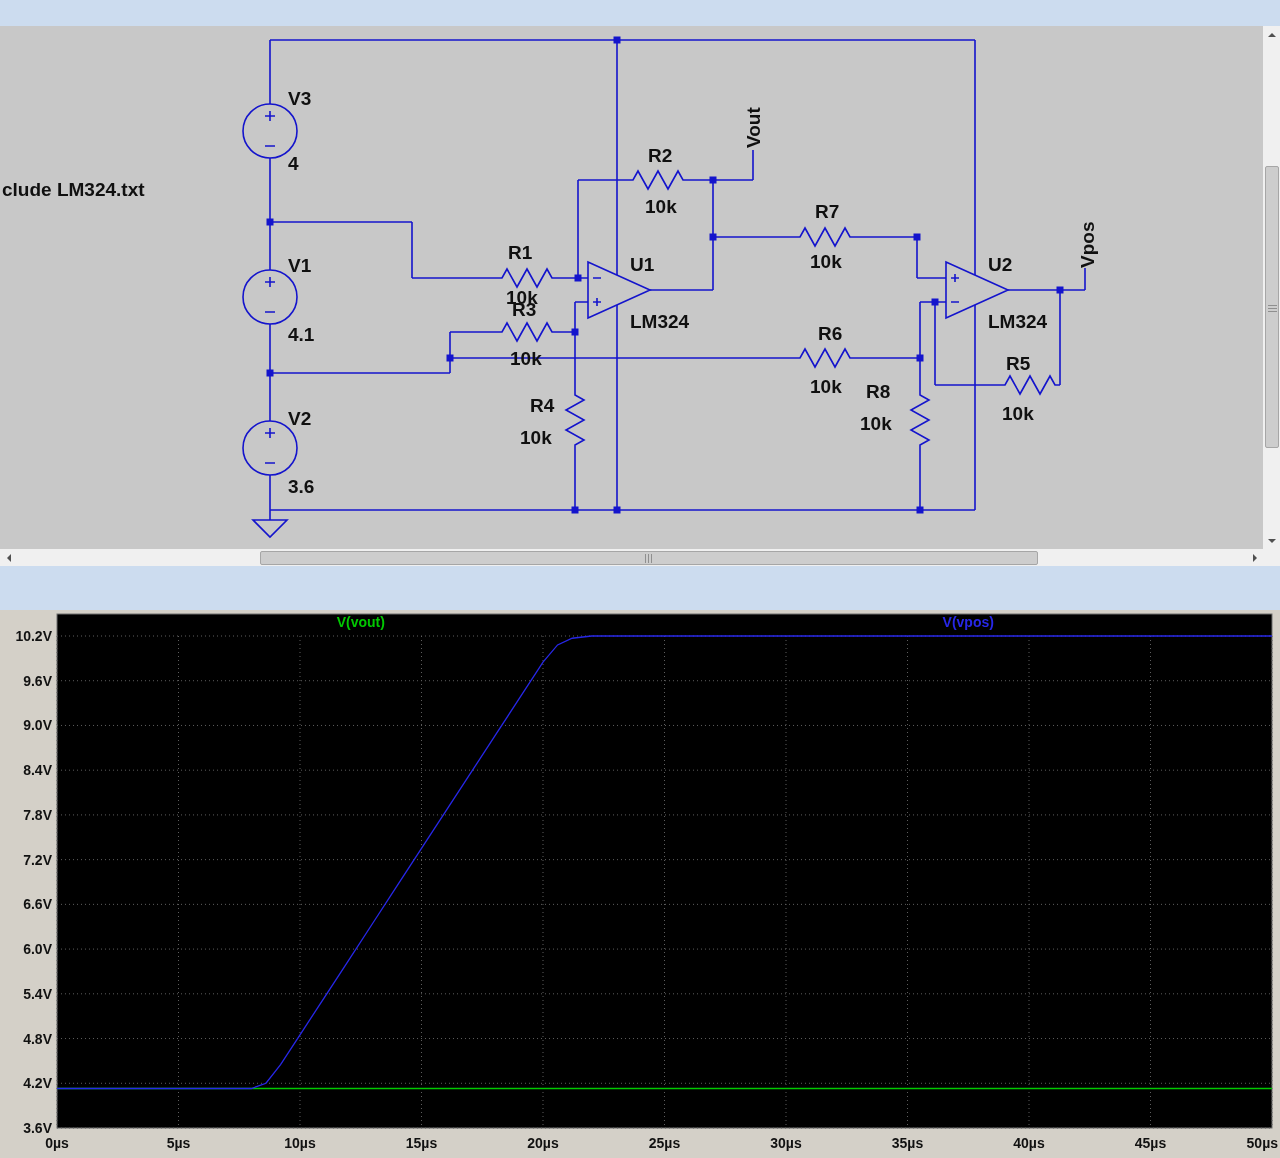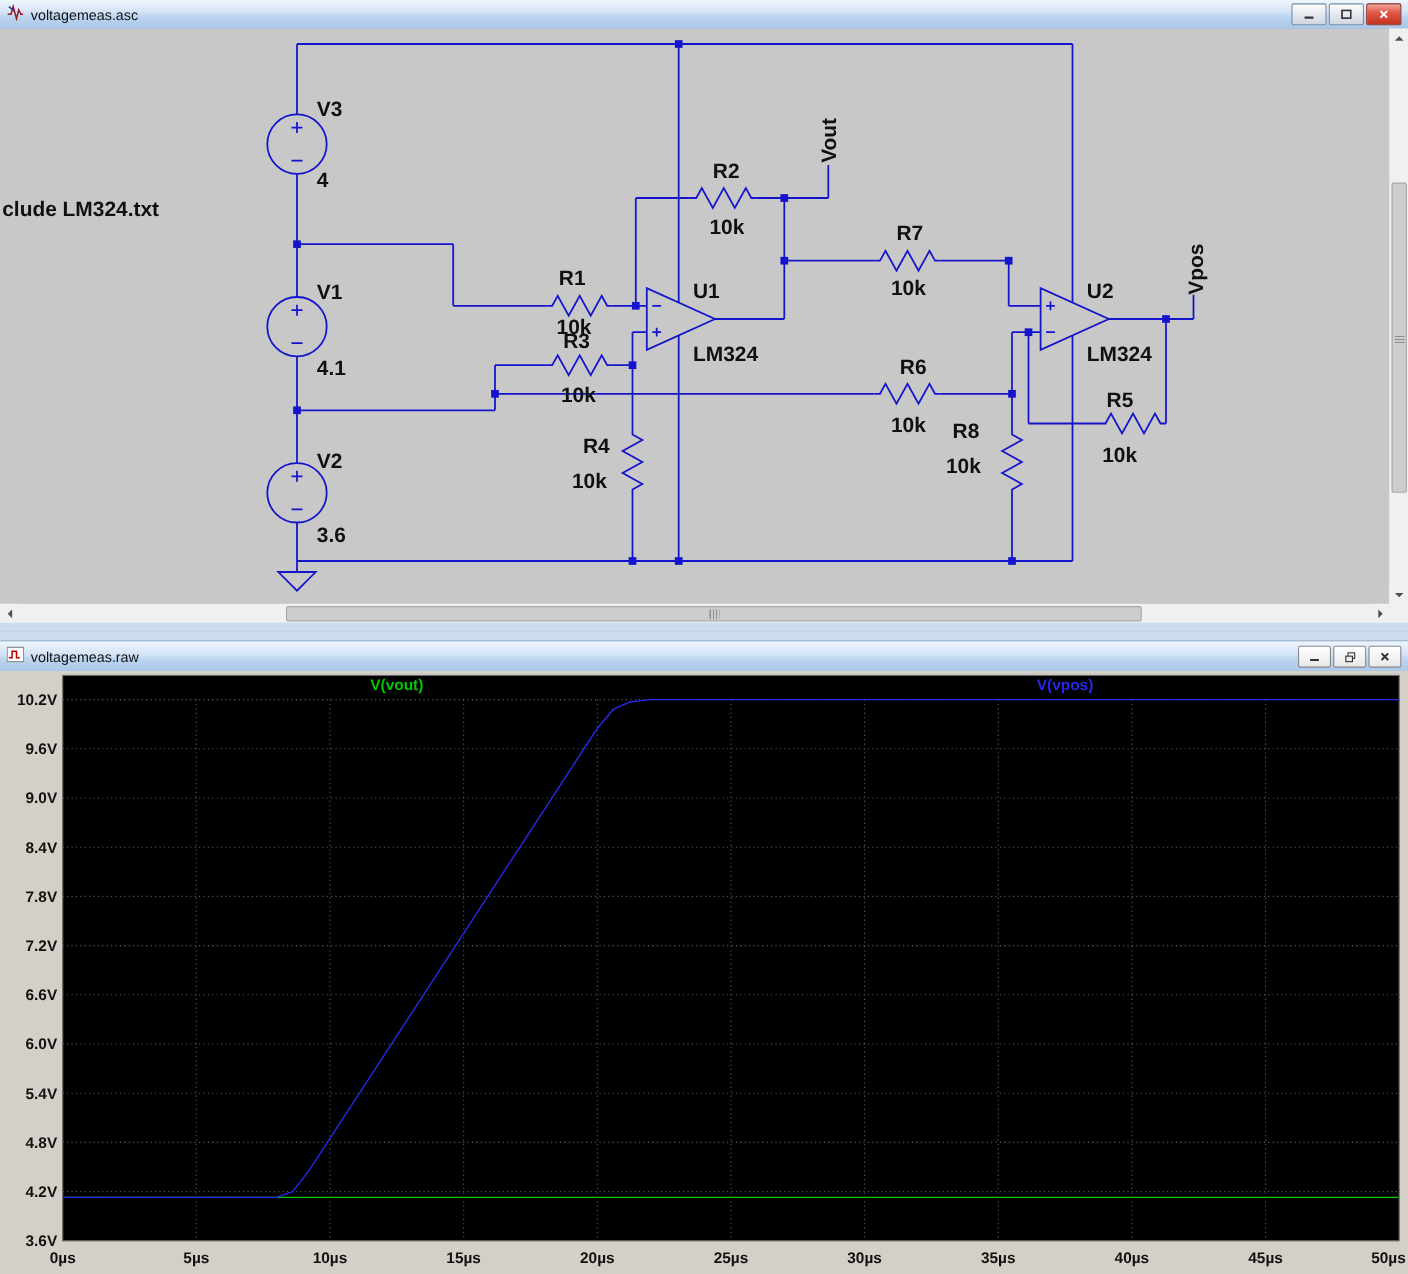--- a/index.html
+++ b/index.html
@@ -40,46 +40,20 @@
   .sb-thumb{position:absolute;background:#cdcdcd;border:1px solid #a6a6a6;border-radius:2px;display:flex;align-items:center;justify-content:center;}
   .grip-h{width:9px;height:9px;background:repeating-linear-gradient(90deg,#8f8f8f 0 1px,transparent 1px 3px);}
   .grip-v{width:9px;height:9px;background:repeating-linear-gradient(0deg,#8f8f8f 0 1px,transparent 1px 3px);}
   #wave-client{position:absolute;top:36px;left:0;width:1280px;height:548px;background:#d4d0c8;}
   svg text{user-select:none;}
 </style>
 </head>
 <body>
 
 <div id="win1" class="window">
-  <div class="titlebar">
-    <span>
-      <svg width="16" height="16" viewBox="0 0 16 16">
-        <path d="M1,10 h3 l2,-7 l3,11 l2,-8 l2,4 h2" stroke="#a01818" stroke-width="1.4" fill="none"></path>
-        <path d="M2,3 l5,4" stroke="#2038b0" stroke-width="1.4" fill="none"></path>
-      </svg>
-    </span>
-    <span class="title">voltagemeas.asc</span>
-    <span class="winbtns">
-      <span class="wbtn">
-        <svg width="10" height="10">
-            <path d="M1,8 H9" stroke="#333" stroke-width="2"></path>
-          </svg>
-      </span>
-      <span class="wbtn">
-        <svg width="10" height="10">
-            <rect x="1" y="1.5" width="8" height="7" fill="none" stroke="#333" stroke-width="1.5"></rect>
-          </svg>
-      </span>
-      <span class="wbtn close">
-        <svg width="10" height="10">
-            <path d="M2,2 L8,8 M8,2 L2,8" stroke="#fff" stroke-width="1.8"></path>
-          </svg>
-      </span>
-    </span>
-  </div>
 
   <div id="schematic-canvas">
     <svg width="1263" height="523" viewBox="0 26 1263 523">
       <defs>
         <path id="resh" d="M0,0 H5 L10,-9 L20,9 L30,-9 L40,9 L50,-9 L55,0 H60" fill="none" stroke="#1414cc" stroke-width="1.6"></path>
         <g id="vsrc" fill="none" stroke="#1414cc" stroke-width="1.6">
           <circle cx="0" cy="0" r="27"></circle>
           <path d="M-5,-15 H5 M0,-20 V-10 M-5,15 H5"></path>
         </g>
       </defs>
@@ -220,47 +194,20 @@
     <span class="sb-arrow" style="left:0;bottom:0;">
       <svg width="12" height="8">
           <path d="M2,2 L6,6 L10,2 Z" fill="#505050"></path>
         </svg>
     </span>
   </div>
   <div class="corner"></div>
 </div>
 
 <div id="win2" class="window">
-  <div class="titlebar">
-    <span>
-      <svg width="16" height="16" viewBox="0 0 16 16">
-        <rect x="0.5" y="1.5" width="15" height="13" fill="#ffffff" stroke="#888"></rect>
-        <path d="M2,11 h3 v-6 h4 v6 h3" stroke="#c00000" stroke-width="1.4" fill="none"></path>
-      </svg>
-    </span>
-    <span class="title">voltagemeas.raw</span>
-    <span class="winbtns">
-      <span class="wbtn2">
-        <svg width="10" height="10">
-            <path d="M1,8 H9" stroke="#333" stroke-width="2"></path>
-          </svg>
-      </span>
-      <span class="wbtn2">
-        <svg width="11" height="11">
-          <rect x="3.5" y="1.5" width="6" height="5" fill="none" stroke="#333"></rect>
-          <rect x="1.5" y="4.5" width="6" height="5" fill="#eee" stroke="#333"></rect>
-        </svg>
-      </span>
-      <span class="wbtn2">
-        <svg width="10" height="10">
-            <path d="M2,2 L8,8 M8,2 L2,8" stroke="#333" stroke-width="1.8"></path>
-          </svg>
-      </span>
-    </span>
-  </div>
 
   <div id="wave-client">
     <svg id="wave-svg" width="1280" height="548">
         <rect x="0" y="0" width="1280" height="548" fill="#d4d0c8"></rect>
         <rect x="57" y="4" width="1215" height="514" fill="#000000" stroke="#6f6f6f" stroke-width="1"></rect>
         <line x1="57" y1="26" x2="57" y2="518" stroke="#5e5e5e" stroke-dasharray="1 3"></line>
         <text x="57" y="538" text-anchor="middle" fill="#111" font-size="14" font-weight="600" font-family="Liberation Sans, sans-serif">0µs</text>
         <line x1="178.5" y1="26" x2="178.5" y2="518" stroke="#5e5e5e" stroke-dasharray="1 3"></line>
         <text x="178.5" y="538" text-anchor="middle" fill="#111" font-size="14" font-weight="600" font-family="Liberation Sans, sans-serif">5µs</text>
         <line x1="300" y1="26" x2="300" y2="518" stroke="#5e5e5e" stroke-dasharray="1 3"></line>

